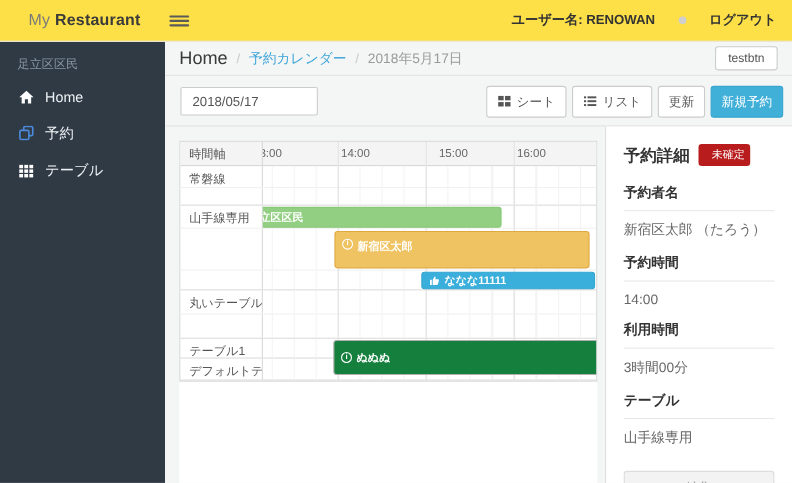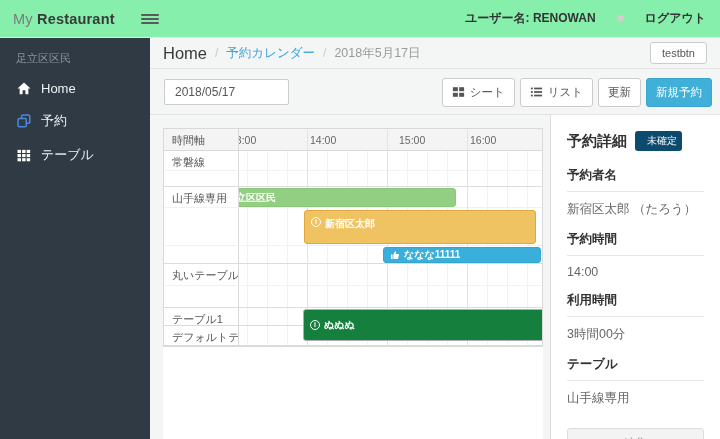--- a/index.html
+++ b/index.html
@@ -1,21 +1,21 @@
 <!DOCTYPE html>
 <html><head>
 <meta charset="utf-8">
 <style>
   * { margin:0; padding:0; box-sizing:border-box; }
   html,body { width:720px; height:439px; overflow:hidden;
     font-family:"Liberation Sans","DejaVu Sans",sans-serif; background:#f4f5f5; }
 
   
   .topbar { position:absolute; left:0; top:0; width:720px; height:38px;
-    background:#86efac; border-bottom:1px solid #e7e7e7; display:flex; align-items:center; z-index:5; }
+    background:#fde047; border-bottom:1px solid #e7e7e7; display:flex; align-items:center; z-index:5;padding-left:13px; }
   .brand { margin-left:13px; font-size:14.5px; letter-spacing:.2px; color:#7a7a7a; white-space:nowrap; }
   .brand b { color:#3a3a3a; font-weight:bold; }
   .hamburger { margin-left:26px; width:18px; cursor:pointer; }
   .hamburger span { display:block; height:2px; background:#5a5a5a; margin:2px 0; border-radius:1px; }
   .topbar-right { margin-left:auto; display:flex; align-items:center; padding-right:14px; }
   .user-label { font-size:12px; font-weight:bold; color:#333;text-align:right; }
   .user-dot { width:7px; height:7px; border-radius:50%; background:#cfcfcf; margin:0 21px; }
   .logout { font-size:12px; font-weight:bold; color:#333; cursor:pointer; }
 
   
@@ -259,21 +259,21 @@
           <span class="info-icon">i</span>
           <span class="bar-label">ぬぬぬ</span>
         </div>
       </div>
   </div>
 </div>
 
 <div class="detail-panel">
   <div class="detail-title-row">
     <span class="detail-title">予約詳細</span>
-    <span class="status-badge" style="background: #0c4a6e; padding-left: 12px;">未確定</span>
+    <span class="status-badge" style="background: #b91c1c; padding-left: 12px;">未確定</span>
   </div>
   <div class="detail-section">
     <div class="detail-heading">予約者名</div>
     <div class="detail-value">新宿区太郎 （たろう）</div>
   </div>
   <div class="detail-section">
     <div class="detail-heading">予約時間</div>
     <div class="detail-value">14:00</div>
   </div>
   <div class="detail-section">

